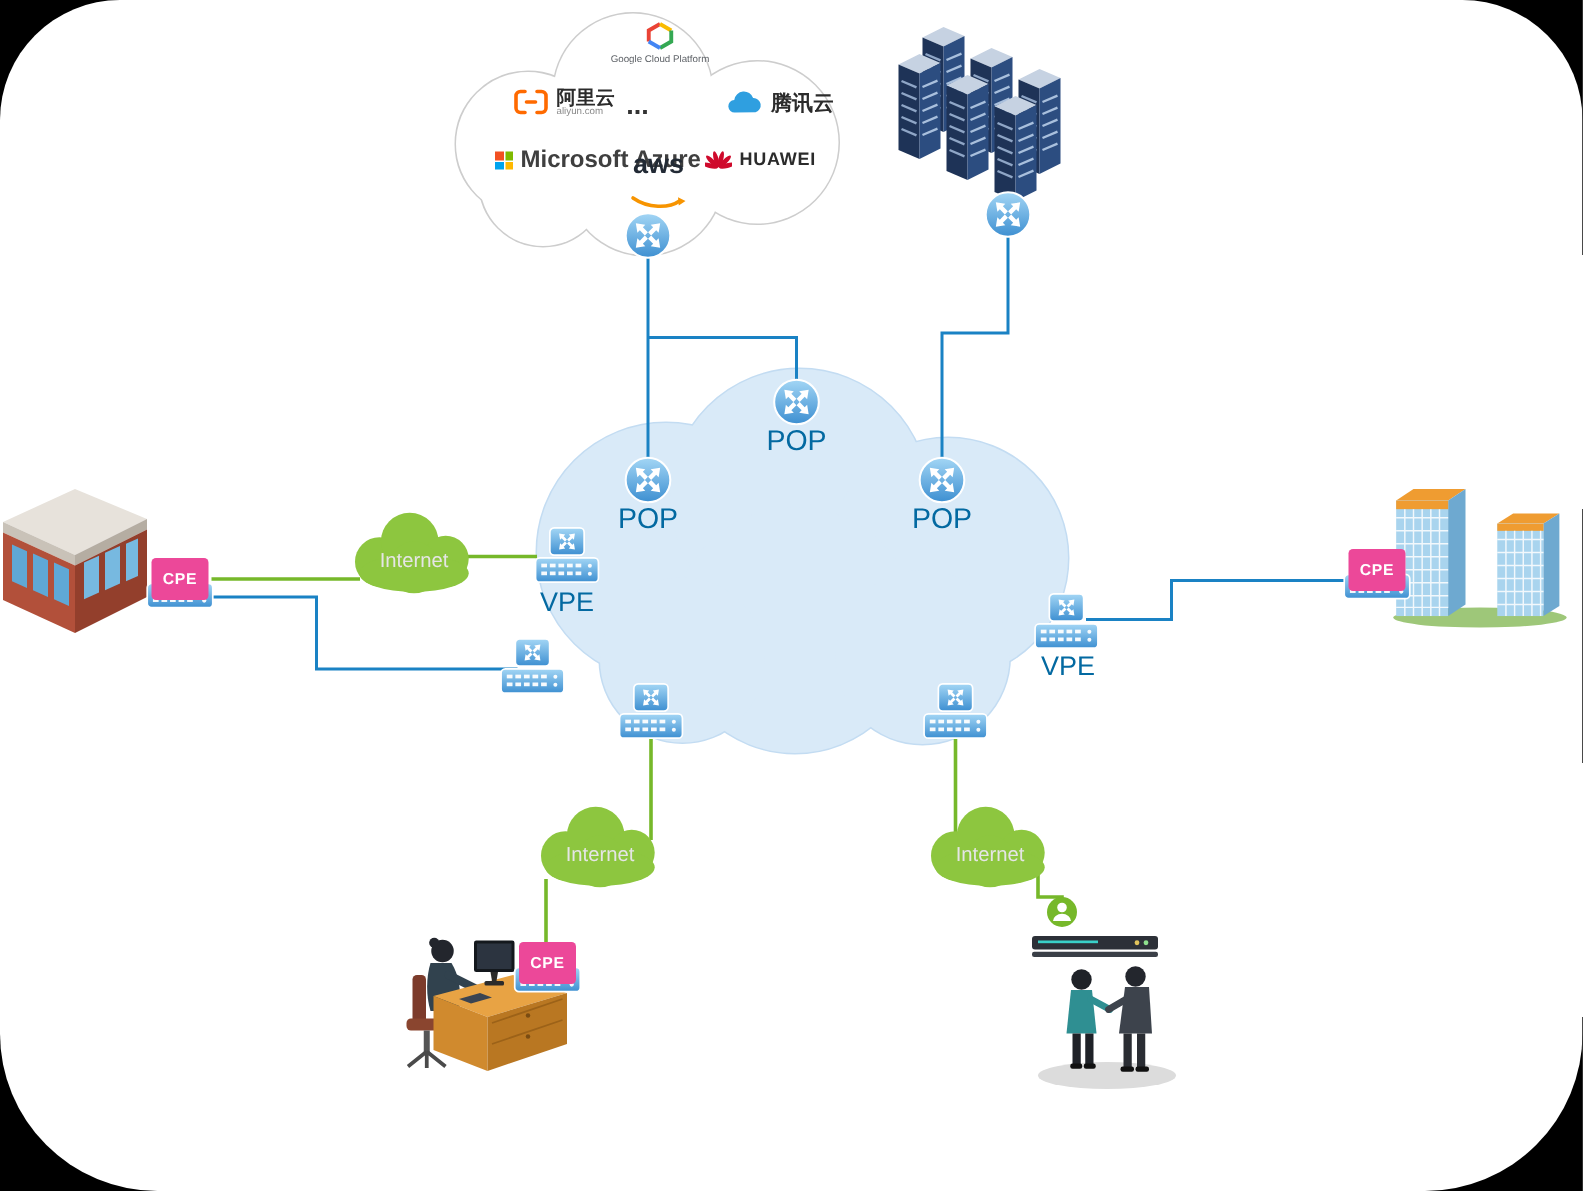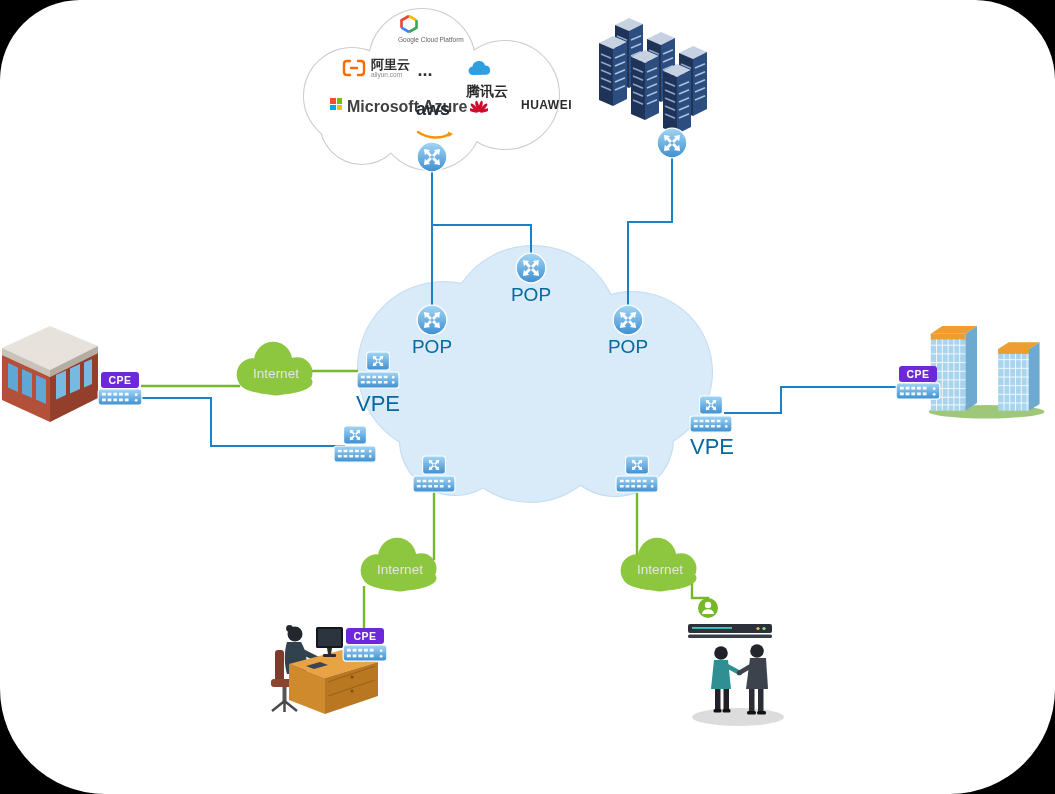--- a/index.html
+++ b/index.html
@@ -8,52 +8,52 @@
          font-family:"Liberation Sans",sans-serif;}
   .canvas{position:absolute;inset:0;background:#fff;border-radius:80px 80px 105px 105px;}
   .gfx{position:absolute;left:0;top:0;width:1055px;height:794px;}
   .lbl{position:absolute;color:#0369a1;text-align:center;line-height:1.15;}
   .cxp1{left:433px;top:344px;width:200px;font-size:31px;}
   .cxp2{left:413px;top:384px;width:240px;font-size:26px;}
   .pop{font-size:19px;}
   .pop-top{left:503px;top:284px;width:56px;}
   .pop-left{left:404px;top:336px;width:56px;}
   .pop-right{left:600px;top:336px;width:56px;}
-  .vpe{font-size:22px;}
+  .vpe{font-size:18px;}
   .vpe-left{left:352px;top:391px;width:52px;}
   .vpe-right{left:686px;top:434px;width:52px;}
   .inet{font-size:13.5px;color:#e5e5e5;}
   .inet-left{left:228px;top:366px;width:96px;}
   .inet-bl{left:352px;top:562px;width:96px;}
   .inet-br{left:612px;top:562px;width:96px;}
-  .cpe-badge{position:absolute;width:38px;height:16px;background:#6d28d9;color:#fff;
+  .cpe-badge{position:absolute;width:38px;height:28px;background:#ec4899;color:#fff;
      font-size:10.5px;font-weight:bold;letter-spacing:.5px;border-radius:3px;
      display:flex;align-items:center;justify-content:center;}
   .cpe-left{left:101px;top:372px;}
   .cpe-right{left:899px;top:366px;}
   .cpe-bottom{left:346px;top:628px;}
-  .logo{position:absolute;display:flex;align-items:flex-start;gap:5px;color:#2b2b2b;padding-left:12px;}
+  .logo{position:absolute;display:flex;align-items:center;gap:5px;color:#2b2b2b;padding-left:12px;}
   .logo-col{flex-direction:column;gap:2px;}
   .lg-google{left:386px;top:14px;width:84px;}
   .lg-google .cap{font-size:6.5px;color:#5f6368;font-weight:500;white-space:nowrap;}
   .lg-ali{left:330px;top:58px;}
   .lg-ali .stack{display:flex;flex-direction:column;line-height:1;}
   .lg-ali .cn{font-size:13px;font-weight:700;}
   .lg-ali .dom{font-size:6.5px;color:#8a8a8a;margin-top:1px;}
   .lg-dots{left:412px;top:60px;width:26px;font-size:18px;font-weight:700;color:#333;text-align:center;}
-  .lg-tencent{left:454px;top:60px;flex-direction:column;}
+  .lg-tencent{left:471px;top:60px;}
   .lg-tencent .cn{font-size:14px;font-weight:700;}
   .lg-azure{left:318px;top:98px;}
   .lg-azure .tx{font-size:16px;font-weight:700;color:#3f3f3f;white-space:nowrap;}
   .ms-grid{display:grid;grid-template-columns:5.5px 5.5px;grid-template-rows:5.5px 5.5px;gap:1px;}
   .ms-grid i{display:block;}
   .lg-aws{left:404px;top:100px;width:46px;flex-direction:column;gap:12px;}
   .lg-aws .tx{font-size:18px;font-weight:800;color:#222a35;line-height:1;}
   .lg-huawei{left:458px;top:98px;}
-  .lg-huawei .tx{font-size:12px;font-weight:800;letter-spacing:.5px;margin-left:28px;}
+  .lg-huawei .tx{font-size:12px;font-weight:800;letter-spacing:.5px;}
 </style>
 </head>
 <body>
 
 <div class="stage">
   <div class="canvas"></div>
 
   <svg class="gfx" viewBox="0 0 1055 794">
     <defs>
       <linearGradient id="gradNode" x1="0" y1="0" x2="0" y2="1">

